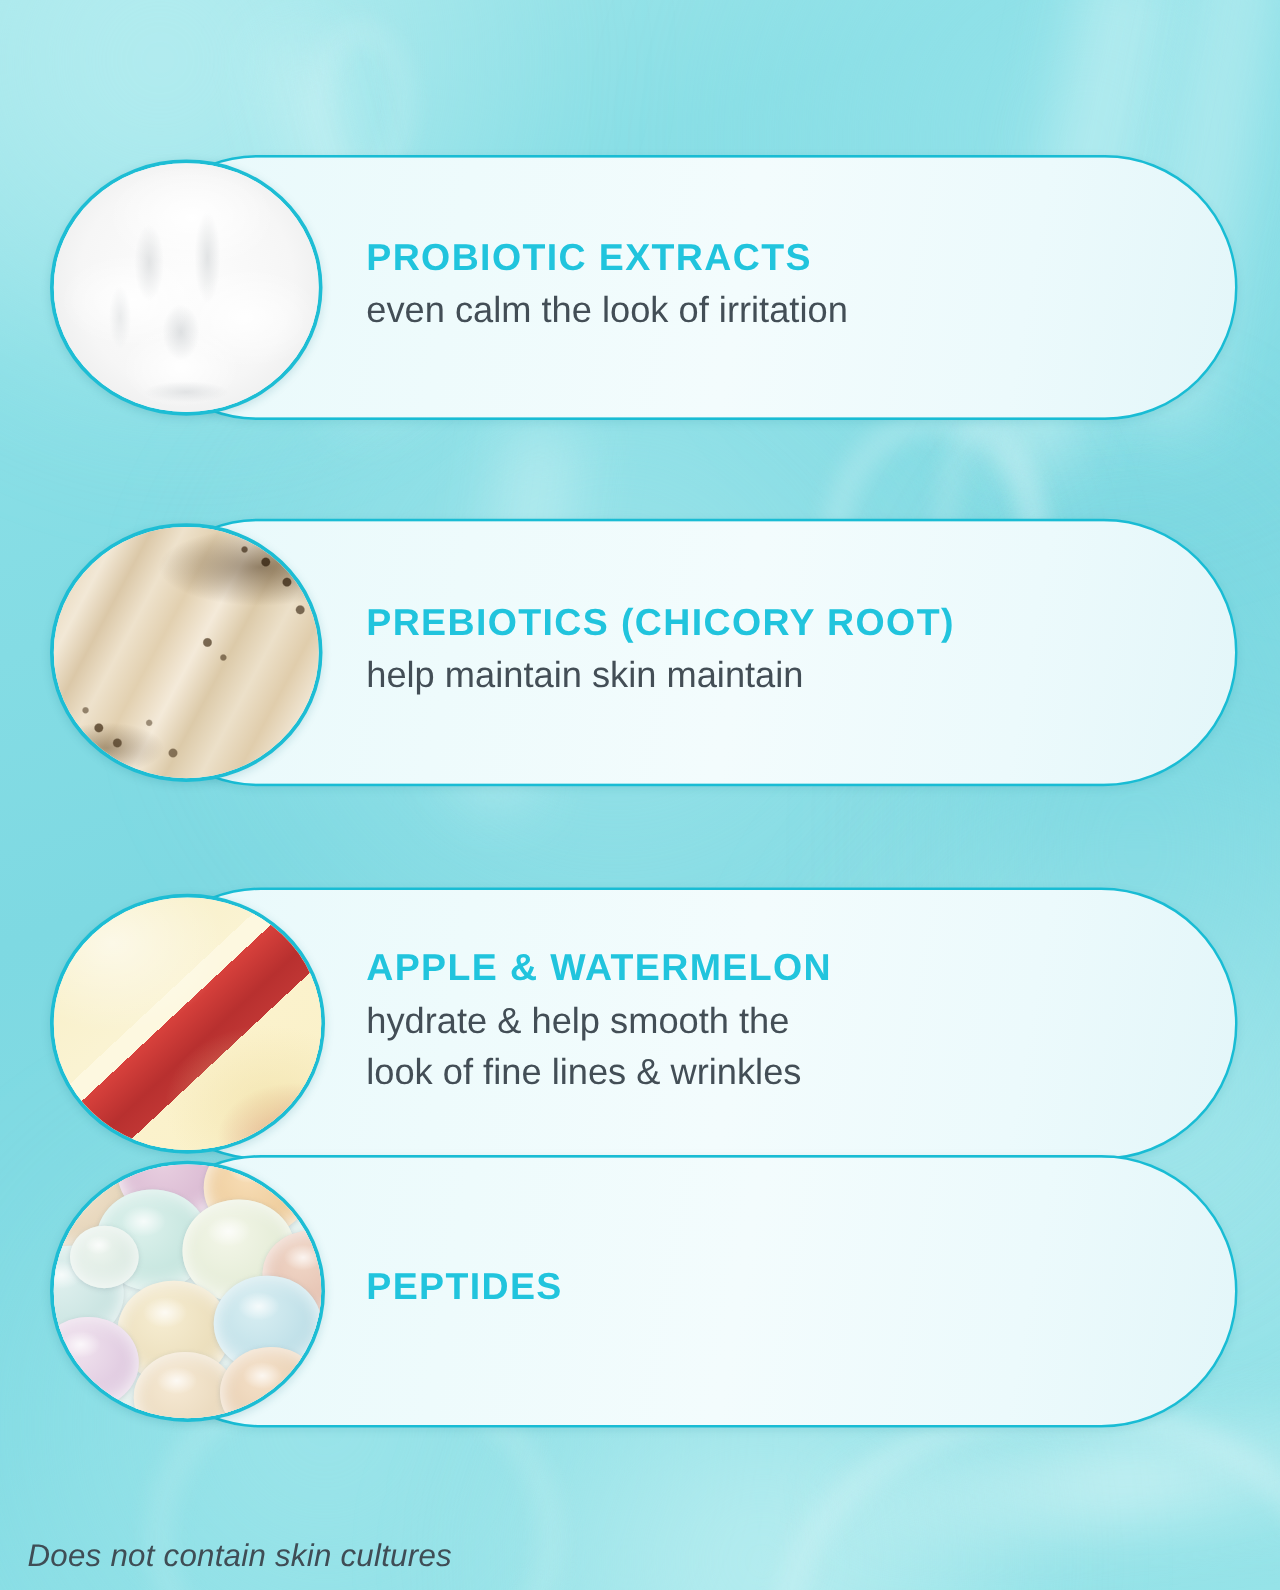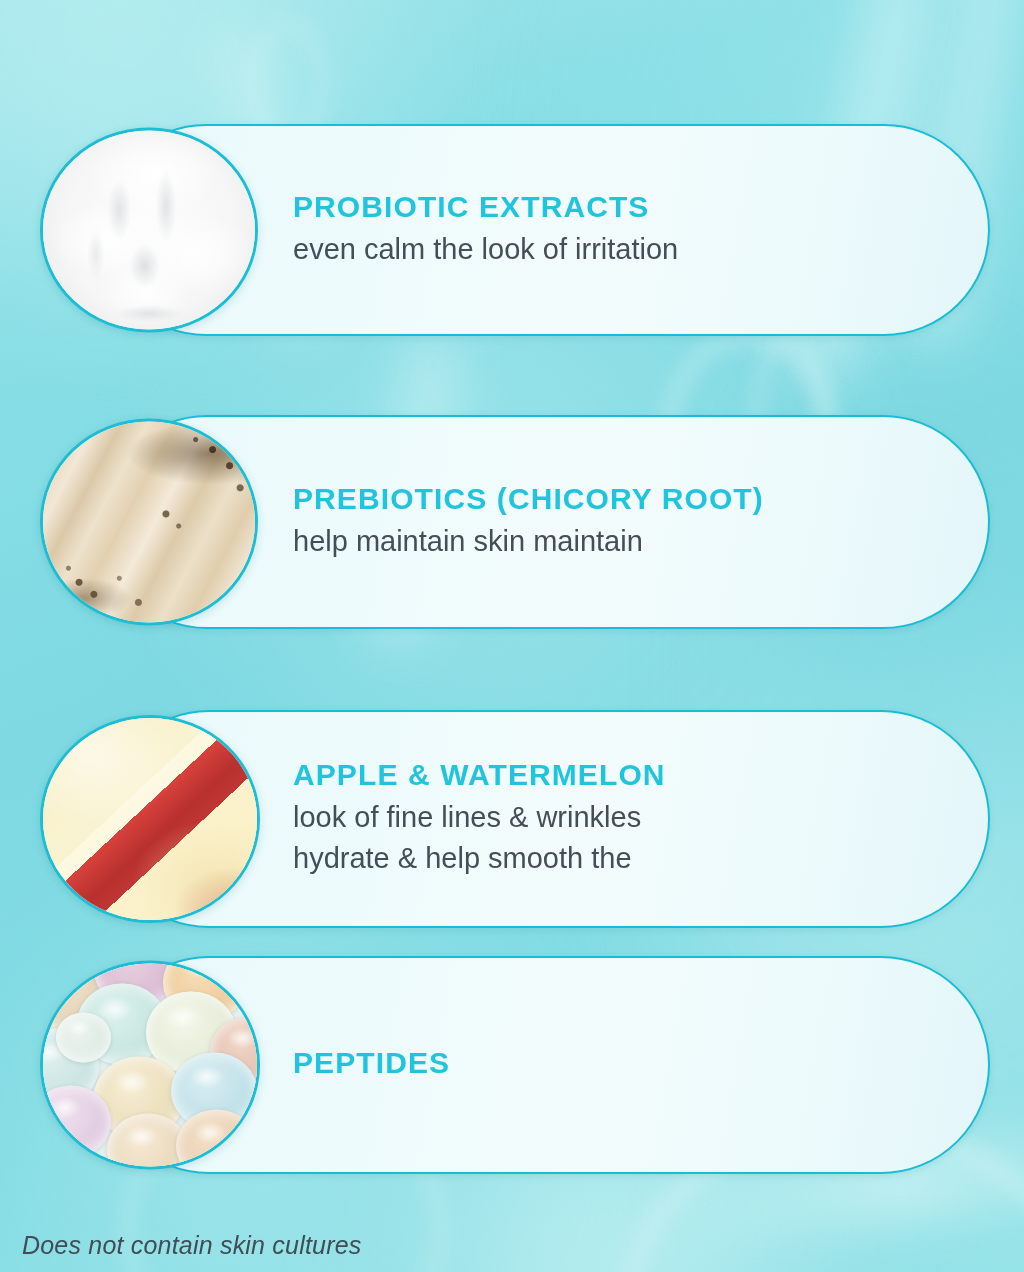--- a/index.html
+++ b/index.html
@@ -306,27 +306,27 @@
   </div>
 
   <div class="panel" style="top:662px; height:218px;margin-top:48px;">
     <div class="pill"></div>
     <div class="thumb" style="width:220px; height:208px;">
       <div class="thumb-art art-apple"></div>
     </div>
     <div class="panel-text">
       <p class="p-title">APPLE &amp; WATERMELON</p>
       <p class="p-desc">
+        <span class="p-desc-line">hydrate &amp; help smooth the</span>
         <span class="p-desc-line">look of fine lines &amp; wrinkles</span>
-        <span class="p-desc-line">hydrate &amp; help smooth the</span>
       </p>
     </div>
   </div>
 
-  <div class="panel" style="top:956px; height:218px;">
+  <div class="panel" style="top:924px; height:218px;">
     <div class="pill"></div>
     <div class="thumb" style="width:220px; height:209px;">
         <div class="thumb-art art-beads">
           <div class="bead" style="left:-10%;top:-6%;width:42%;height:40%;background:radial-gradient(circle at 40% 35%,#f2e4cf,#dcc9a9);"></div>
           <div class="bead" style="left:24%;top:-16%;width:40%;height:38%;background:radial-gradient(circle at 42% 38%,#e8cfe0,#d2aecb);"></div>
           <div class="bead" style="left:56%;top:-10%;width:40%;height:38%;background:radial-gradient(circle at 42% 38%,#f7ddb6,#e8c189);"></div>
           <div class="bead" style="left:16%;top:10%;width:42%;height:40%;background:radial-gradient(circle at 40% 35%,#dcf1ec,#b7ded6);"></div>
           <div class="bead" style="left:48%;top:14%;width:42%;height:40%;background:radial-gradient(circle at 40% 35%,#f3f6e8,#dbe6cc);"></div>
           <div class="bead" style="left:-14%;top:32%;width:40%;height:38%;background:radial-gradient(circle at 40% 35%,#dff0ee,#bcdcd9);"></div>
           <div class="bead" style="left:78%;top:26%;width:36%;height:34%;background:radial-gradient(circle at 40% 35%,#f0d6c6,#dcb2a2);"></div>

